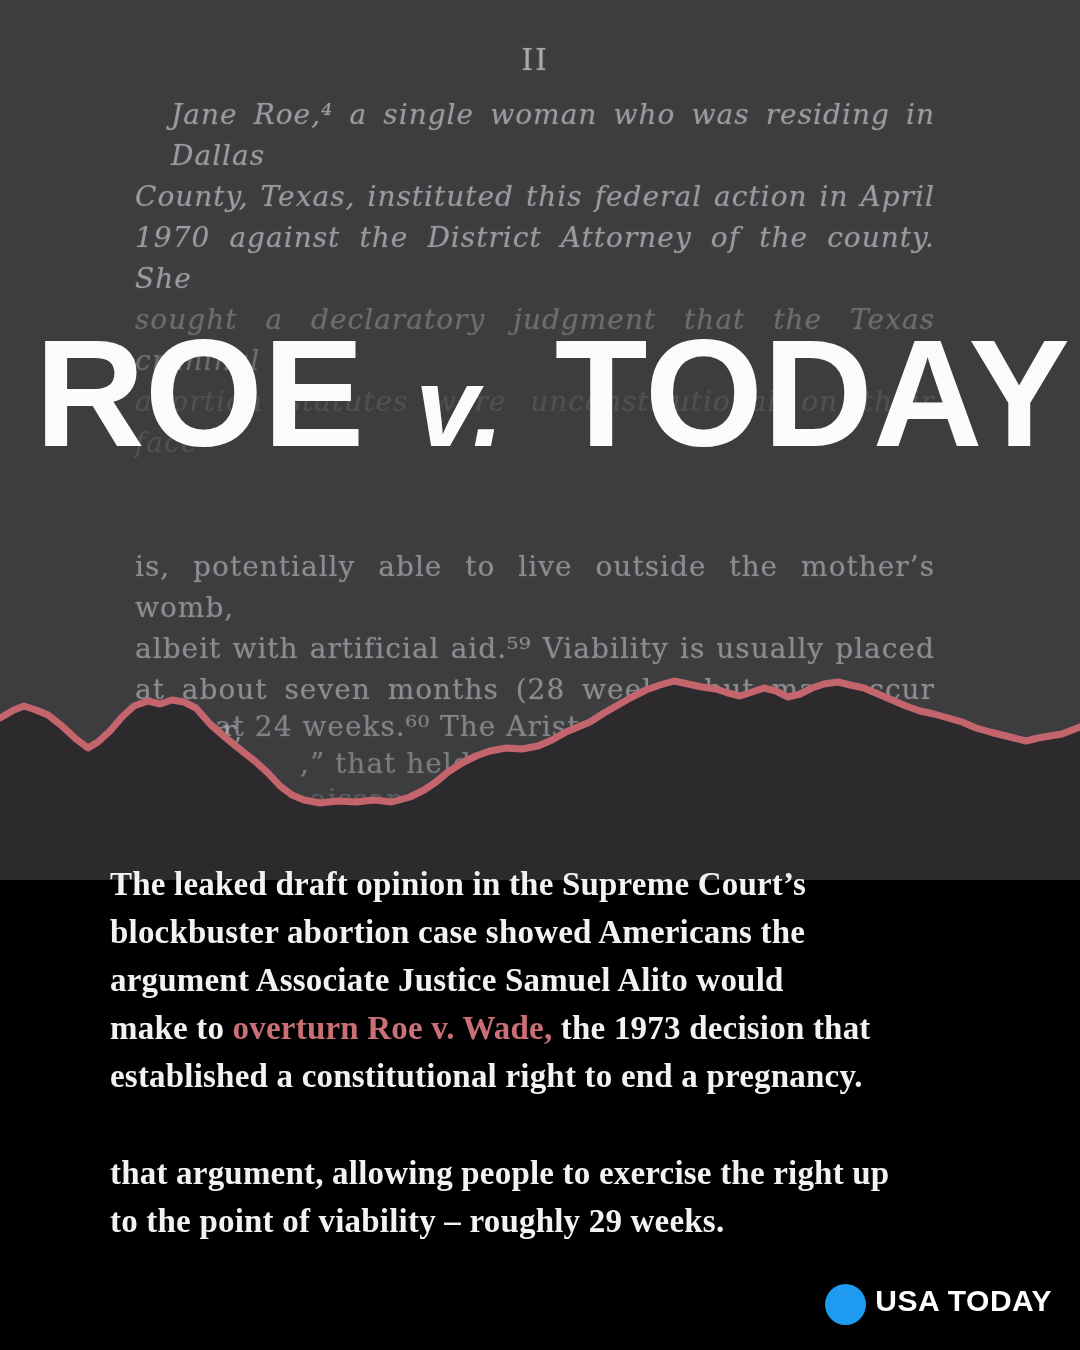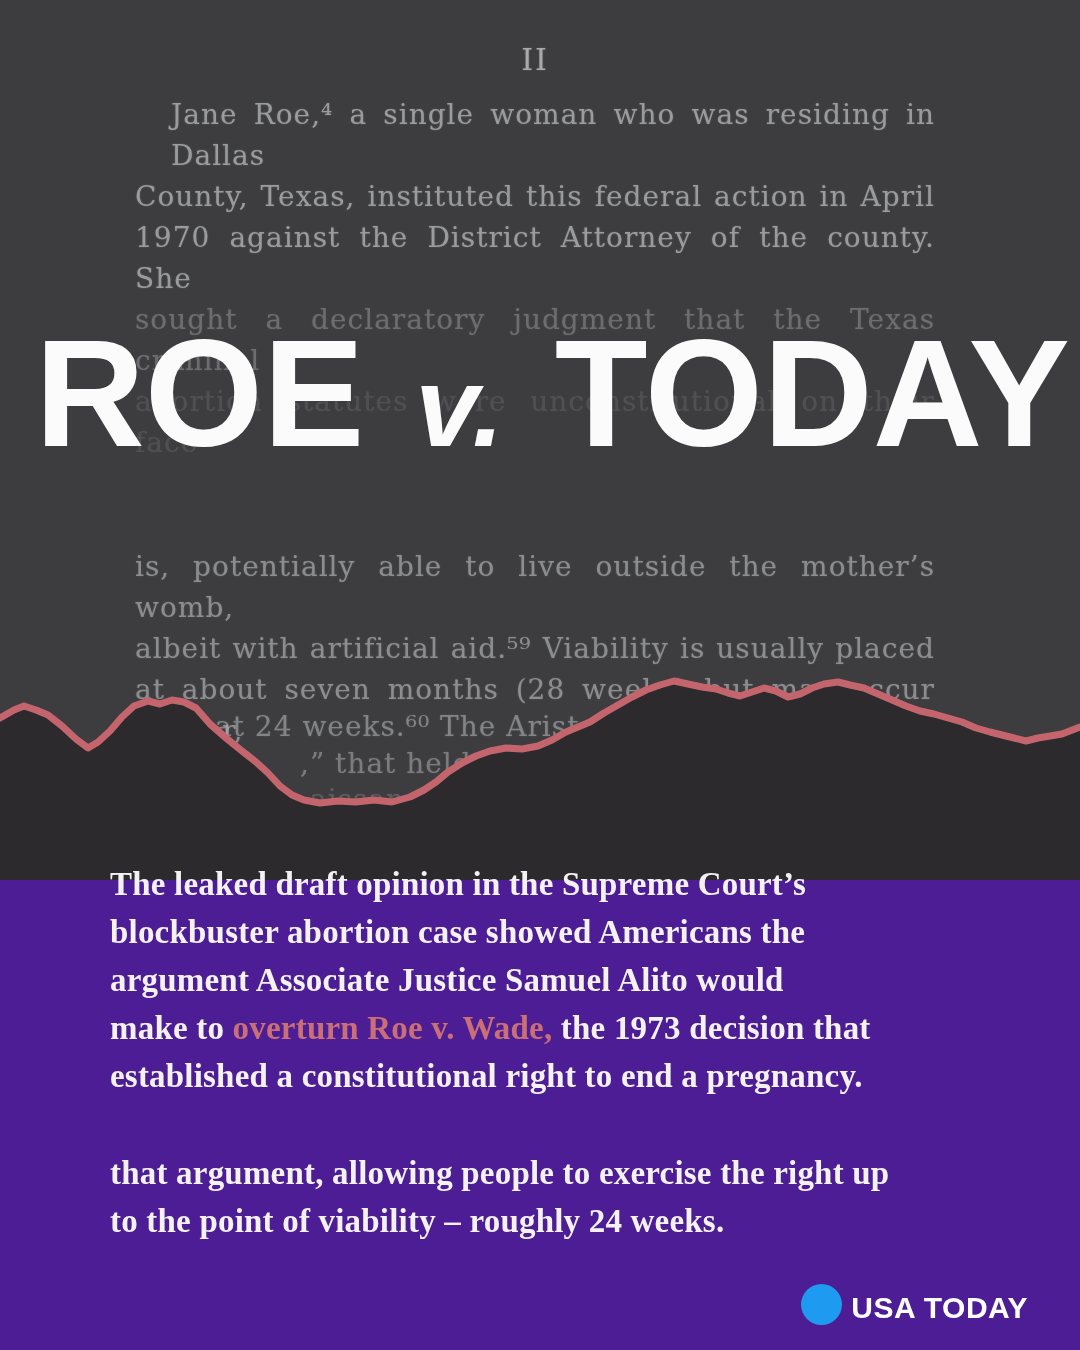--- a/index.html
+++ b/index.html
@@ -1,19 +1,19 @@
 <!DOCTYPE html>
 <html><head>
 <meta charset="utf-8">
 <style>
   html,body{margin:0;padding:0;background:#1b1a1c;}
   .canvas{
     position:relative;
     width:1080px;height:1350px;
-    background:#4c1d95;
+    background:#000000;
     overflow:hidden;
     font-family:"DejaVu Serif", serif;
   }
 
   
   .doc-area{
     position:absolute;top:0;left:0;width:1080px;height:850px;
     background:#3d3d3f;
   }
   .doc-numeral{
@@ -23,21 +23,21 @@
     color:#c7c8ca;opacity:.78;
     text-shadow:0 0 2px rgba(210,210,215,.35);
   }
   .doc-par{
     position:absolute;left:135px;width:800px;
     font-size:28px;line-height:41px;
     color:#aeb0b3;
     letter-spacing:1px;
     text-shadow:0 0 2px rgba(205,206,210,.3);
   }
-  .doc-par-top{top:94px;}
+  .doc-par-top{top:94px;font-style:italic;}
   .doc-par-mid{top:546px;}
   .doc-line{
     width:100%;
     text-align:justify;
     -moz-text-align-last:justify;
     text-align-last:justify;
   }
   .doc-line.indent{padding-left:36px;box-sizing:border-box;}
   .o-bright{opacity:.82;}
   .o-mid{opacity:.70;}
@@ -85,22 +85,22 @@
     font-size:33px;line-height:48px;
     color:#f3f2f0;
     letter-spacing:.2px;
   }
   .caption .para{margin:0 0 49px 0;}
   .caption .cap-line{white-space:nowrap;}
   .link-red{color:#c96f75;}
 
   
   .logo{
-    position:absolute;right:52px;top:1284px;
-    display:flex;align-items:flex-end;gap:9px;
+    position:absolute;right:28px;top:1284px;
+    display:flex;align-items:flex-start;gap:9px;
   }
   .logo-dot{
     width:41px;height:41px;border-radius:50%;
     background:#1e9bf0;
   }
   .logo-text{
     font-family:"Liberation Sans","DejaVu Sans",sans-serif;
     font-weight:900;
     font-size:30px;letter-spacing:.5px;
     color:#ffffff;
@@ -149,21 +149,21 @@
   <div class="caption">
     <div class="para">
       <div class="cap-line">The leaked draft opinion in the Supreme Court’s</div>
       <div class="cap-line">blockbuster abortion case showed Americans the</div>
       <div class="cap-line">argument Associate Justice Samuel Alito would</div>
       <div class="cap-line"><span>make to </span><span class="link-red">overturn Roe v. Wade,</span><span> the 1973 decision that</span></div>
       <div class="cap-line">established a constitutional right to end a pregnancy.</div>
     </div>
     <div class="para">
       <div class="cap-line">that argument, allowing people to exercise the right up</div>
-      <div class="cap-line">to the point of viability – roughly 24 weeks.</div>
+      <div class="cap-line">to the point of viability – roughly 29 weeks.</div>
     </div>
   </div>
 
   <div class="logo">
     <div class="logo-dot"></div>
     <div class="logo-text">USA TODAY</div>
   </div>
 
 </div>
 

